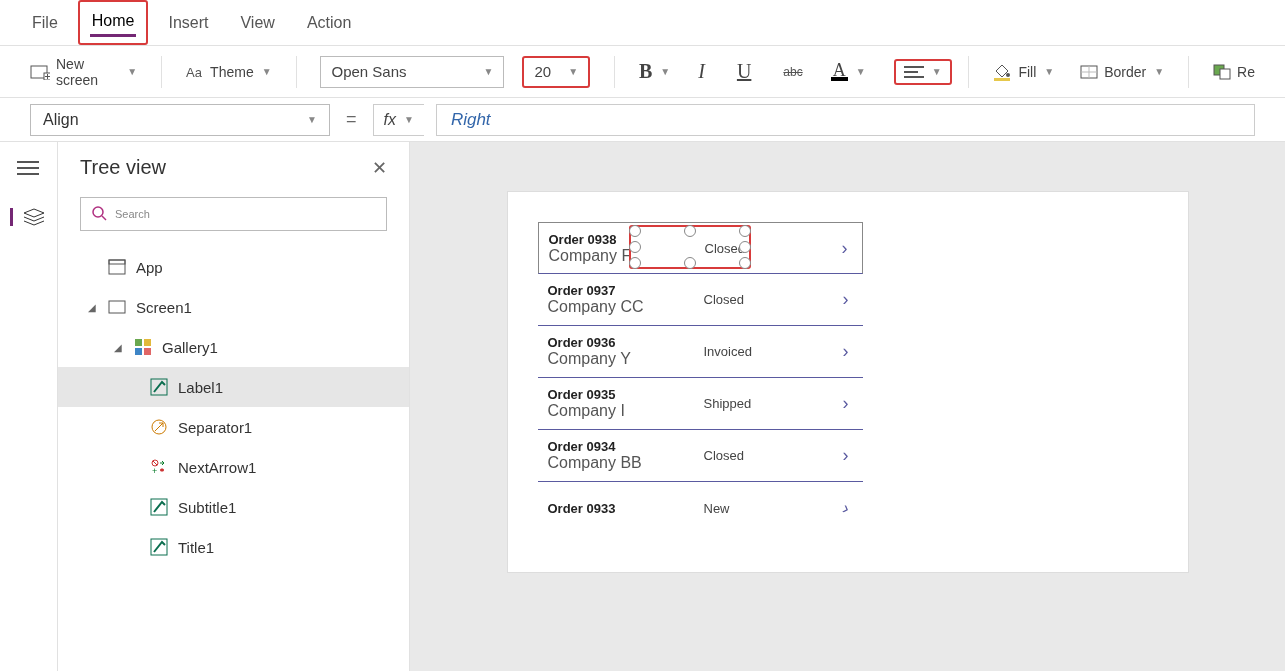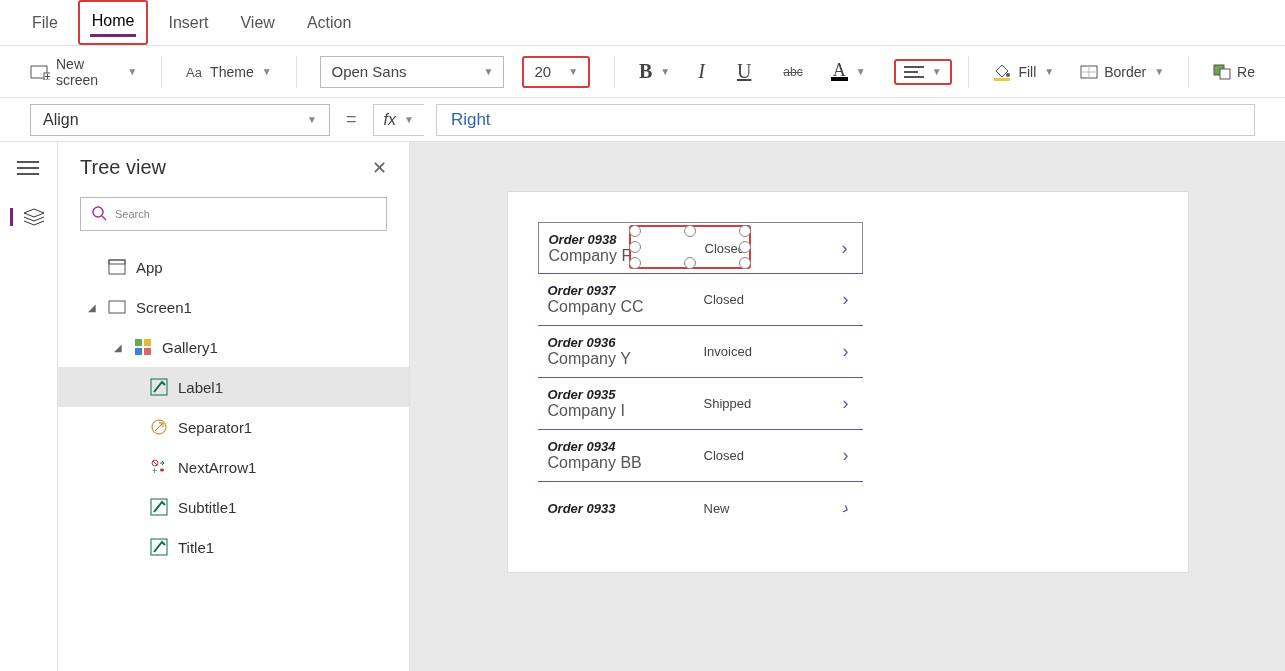--- a/index.html
+++ b/index.html
@@ -27,21 +27,21 @@
   .underline-u { font-family: serif; text-decoration: underline; font-size: 20px; }
   .strike-abc { font-size: 12px; text-decoration: line-through; color: #555; }
   .fontcolor-a { font-family: serif; font-size: 18px; border-bottom: 4px solid #000; padding: 0 2px; line-height: 14px; }
   .align-ico svg, .border-ico svg, .fill-ico svg, .reorder-ico svg, .newscreen-ico svg, .theme-ico svg { display:block; }
 
   
   .formula-bar { display: flex; align-items: center; height: 44px; padding: 0 30px; border-bottom: 1px solid #e1e1e1; gap: 12px; }
   .prop-select { width: 300px; height: 32px; border: 1px solid #bbb; display: flex; align-items: center; justify-content: space-between; padding: 0 12px; font-size: 16px; }
   .eq { font-size: 18px; color: #666; margin: 0 4px; }
   .fx-box { height: 32px; border: 1px solid #ccc; display: flex; align-items: center; padding: 0 10px; gap: 6px; font-style: italic; font-family: serif; font-size: 16px; color: #444; border-right: none; }
-  .formula-input { flex: 1; height: 32px; border: 1px solid #ccc; padding: 0 14px; font-family: Consolas, monospace; font-size: 17px; color: #3366aa; display: flex; align-items: center; }
+  .formula-input { flex: 1; height: 32px; border: 1px solid #ccc; padding: 0 14px; font-family: Consolas, monospace; font-size: 17px; color: #3366aa; display: flex; align-items: center; font-style: italic; }
 
   
   .main { display: flex; height: calc(671px - 46px - 52px - 44px); }
 
   
   .left-rail { width: 58px; border-right: 1px solid #e1e1e1; display: flex; flex-direction: column; align-items: center; padding-top: 18px; gap: 30px; }
   .rail-btn { width: 24px; height: 18px; cursor: pointer; }
   .rail-layers { border-left: 3px solid #742774; padding-left: 10px; margin-left: -13px; }
 
   
@@ -58,21 +58,21 @@
   .tree-item.selected { background: #e6e6e6; }
   .exp-caret { font-size: 10px; color: #666; width: 10px; }
   .ti-ico { width: 18px; height: 18px; display: inline-flex; align-items: center; justify-content: center; }
 
   
   .canvas { flex: 1; background: #e9e9e9; display: flex; align-items: flex-start; justify-content: center; padding-top: 50px; }
   .screen { width: 680px; height: 380px; background: #fff; box-shadow: 0 0 0 1px rgba(0,0,0,0.05); padding: 30px 20px 20px 20px; position: relative; }
   .gallery { width: 325px; margin-left: 10px; }
   .g-row { height: 52px; border-bottom: 1px solid #5a5aa0; display: flex; align-items: center; position: relative; padding-left: 10px; }
   .g-row:first-child { border: 1px solid #888; border-bottom: 1px solid #5a5aa0; }
-  .g-title { font-size: 13px; font-weight: bold; color: #222; font-style: italic; }
+  .g-title { font-size: 13px; font-weight: bold; color: #222; }
   .g-sub { font-size: 16px; color: #555; }
   .g-left { display: flex; flex-direction: column; justify-content: center; }
   .g-status { position: absolute; left: 130px; font-size: 13px; color: #444; margin-left: 36px; }
   .g-arrow { position: absolute; right: 14px; color: #5a5aa0; font-size: 18px; }
   .sel-handles { position: absolute; border: 2px solid #d83b3b; border-radius: 3px; pointer-events: none; }
   .sel-inner { position: absolute; inset: 4px; }
   .handle { width: 12px; height: 12px; border: 1px solid #888; background: #fff; border-radius: 50%; position: absolute; }
 
 </style>
 </head>

